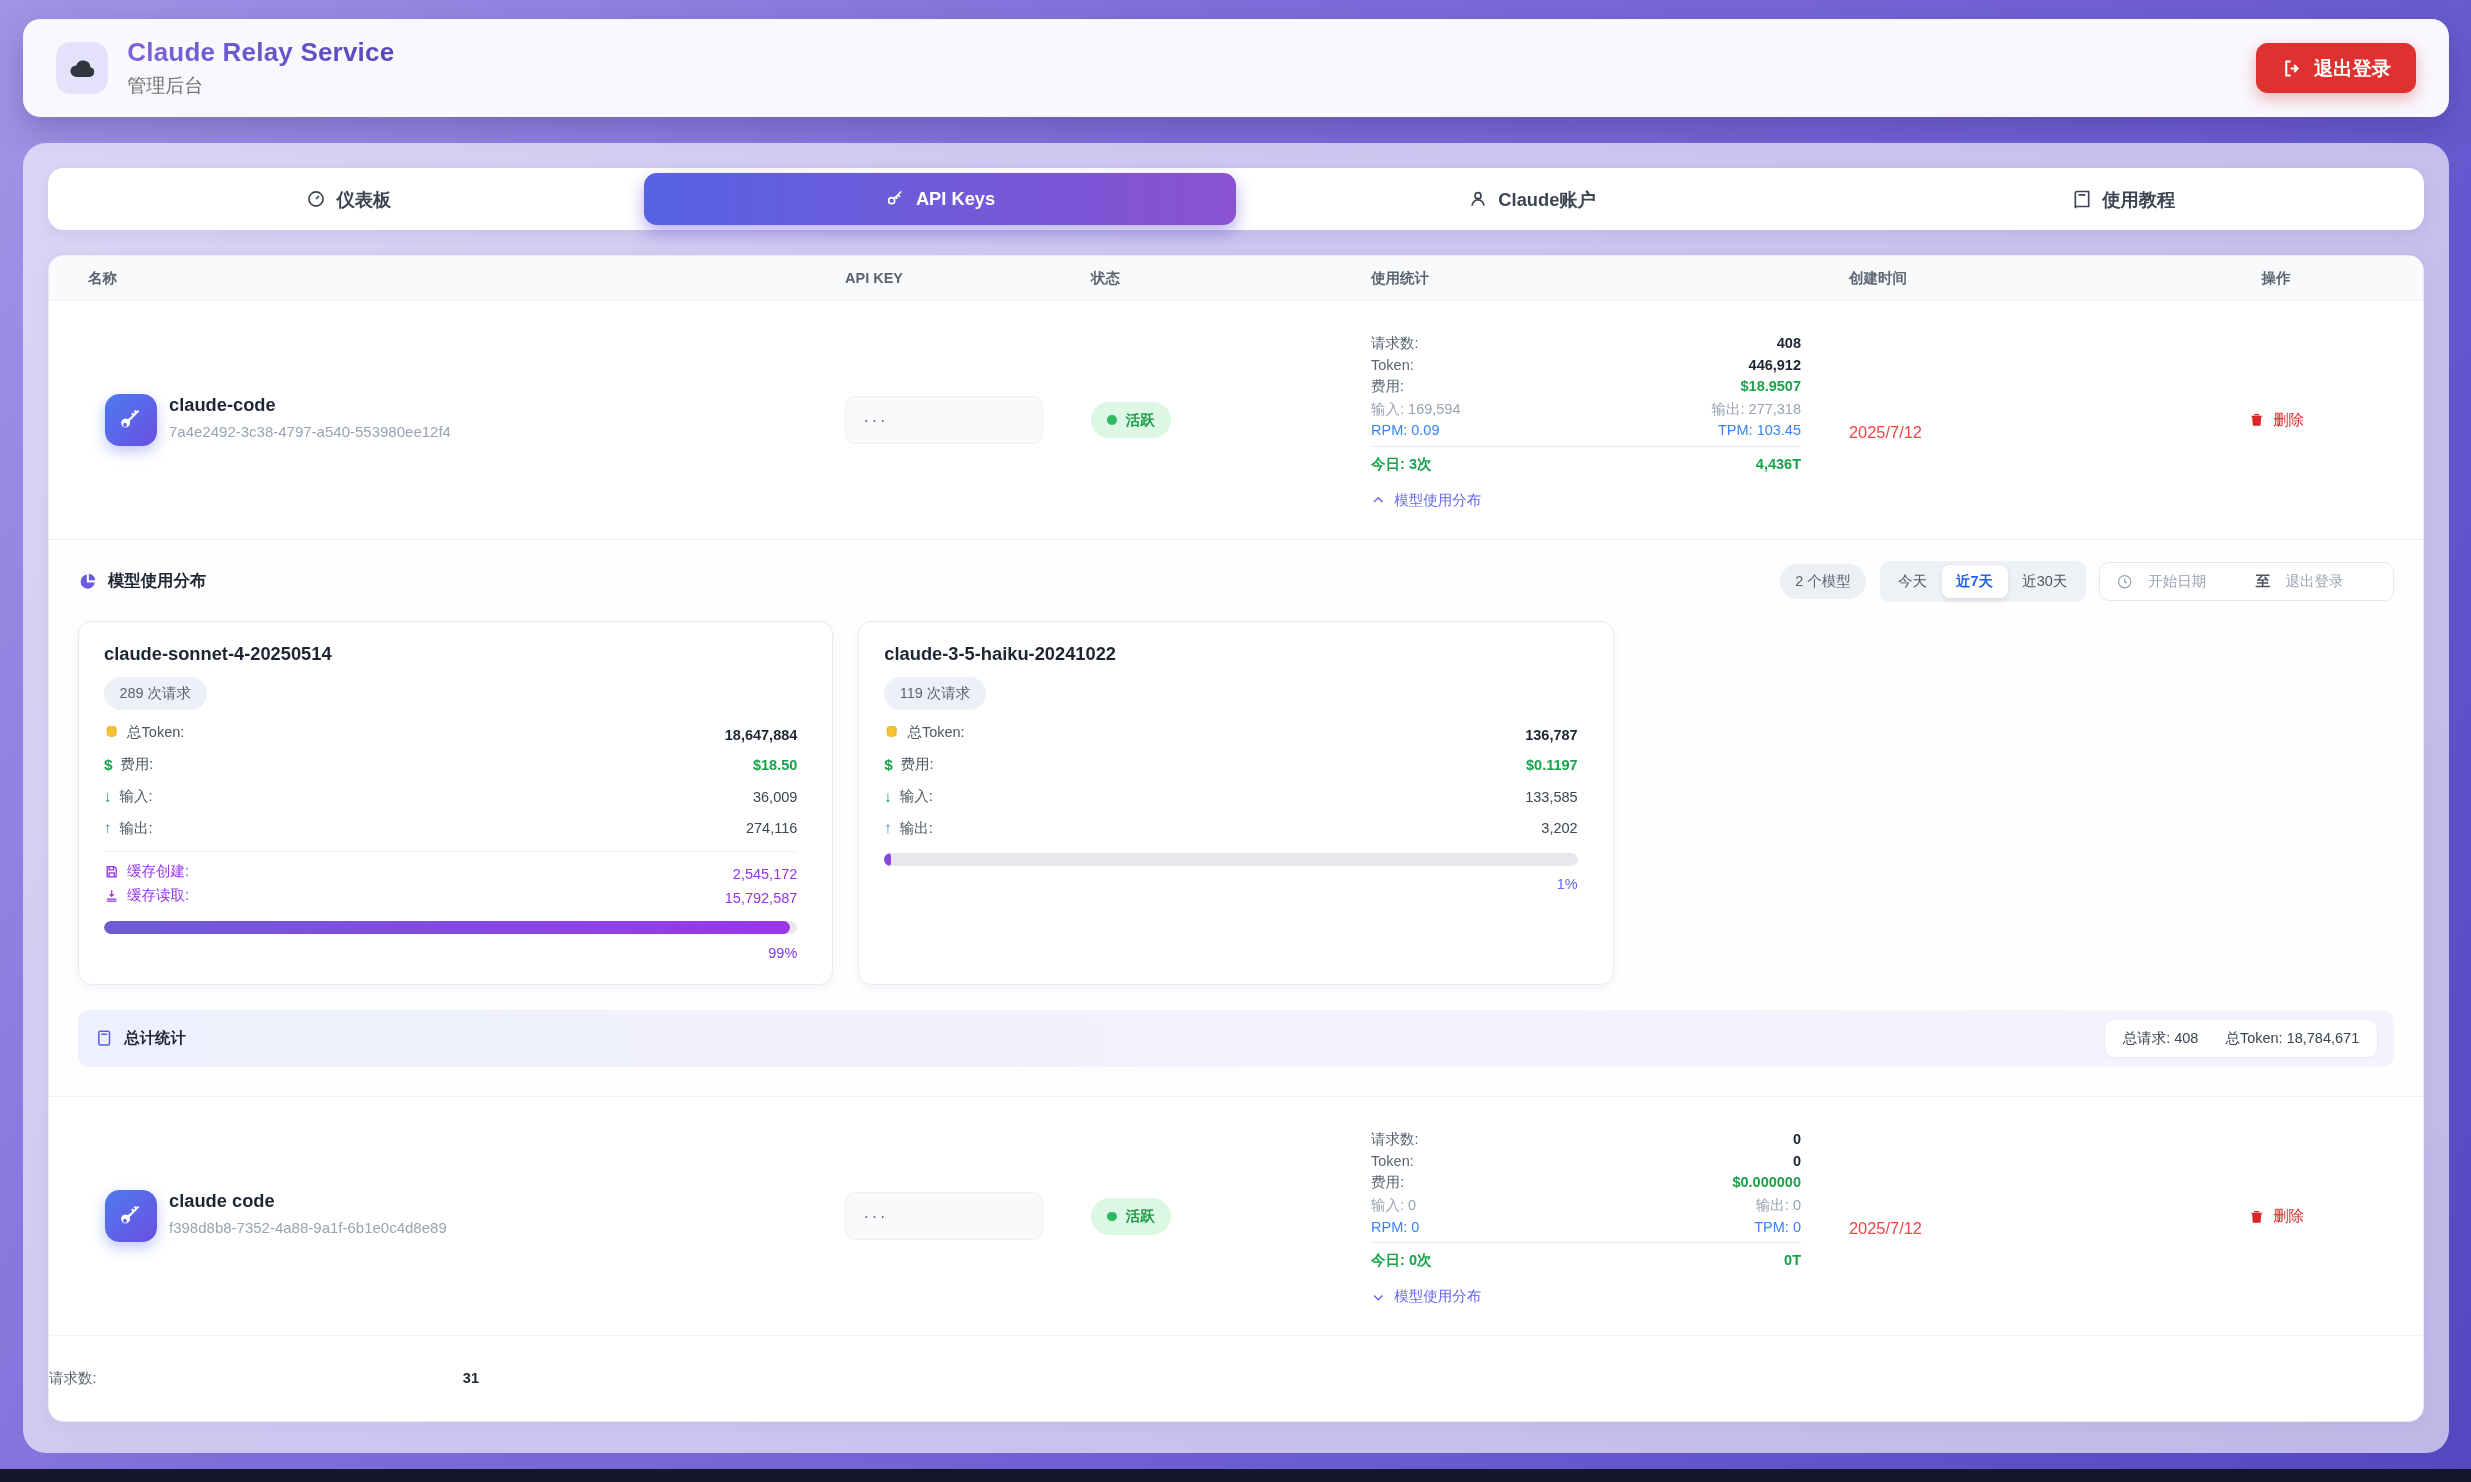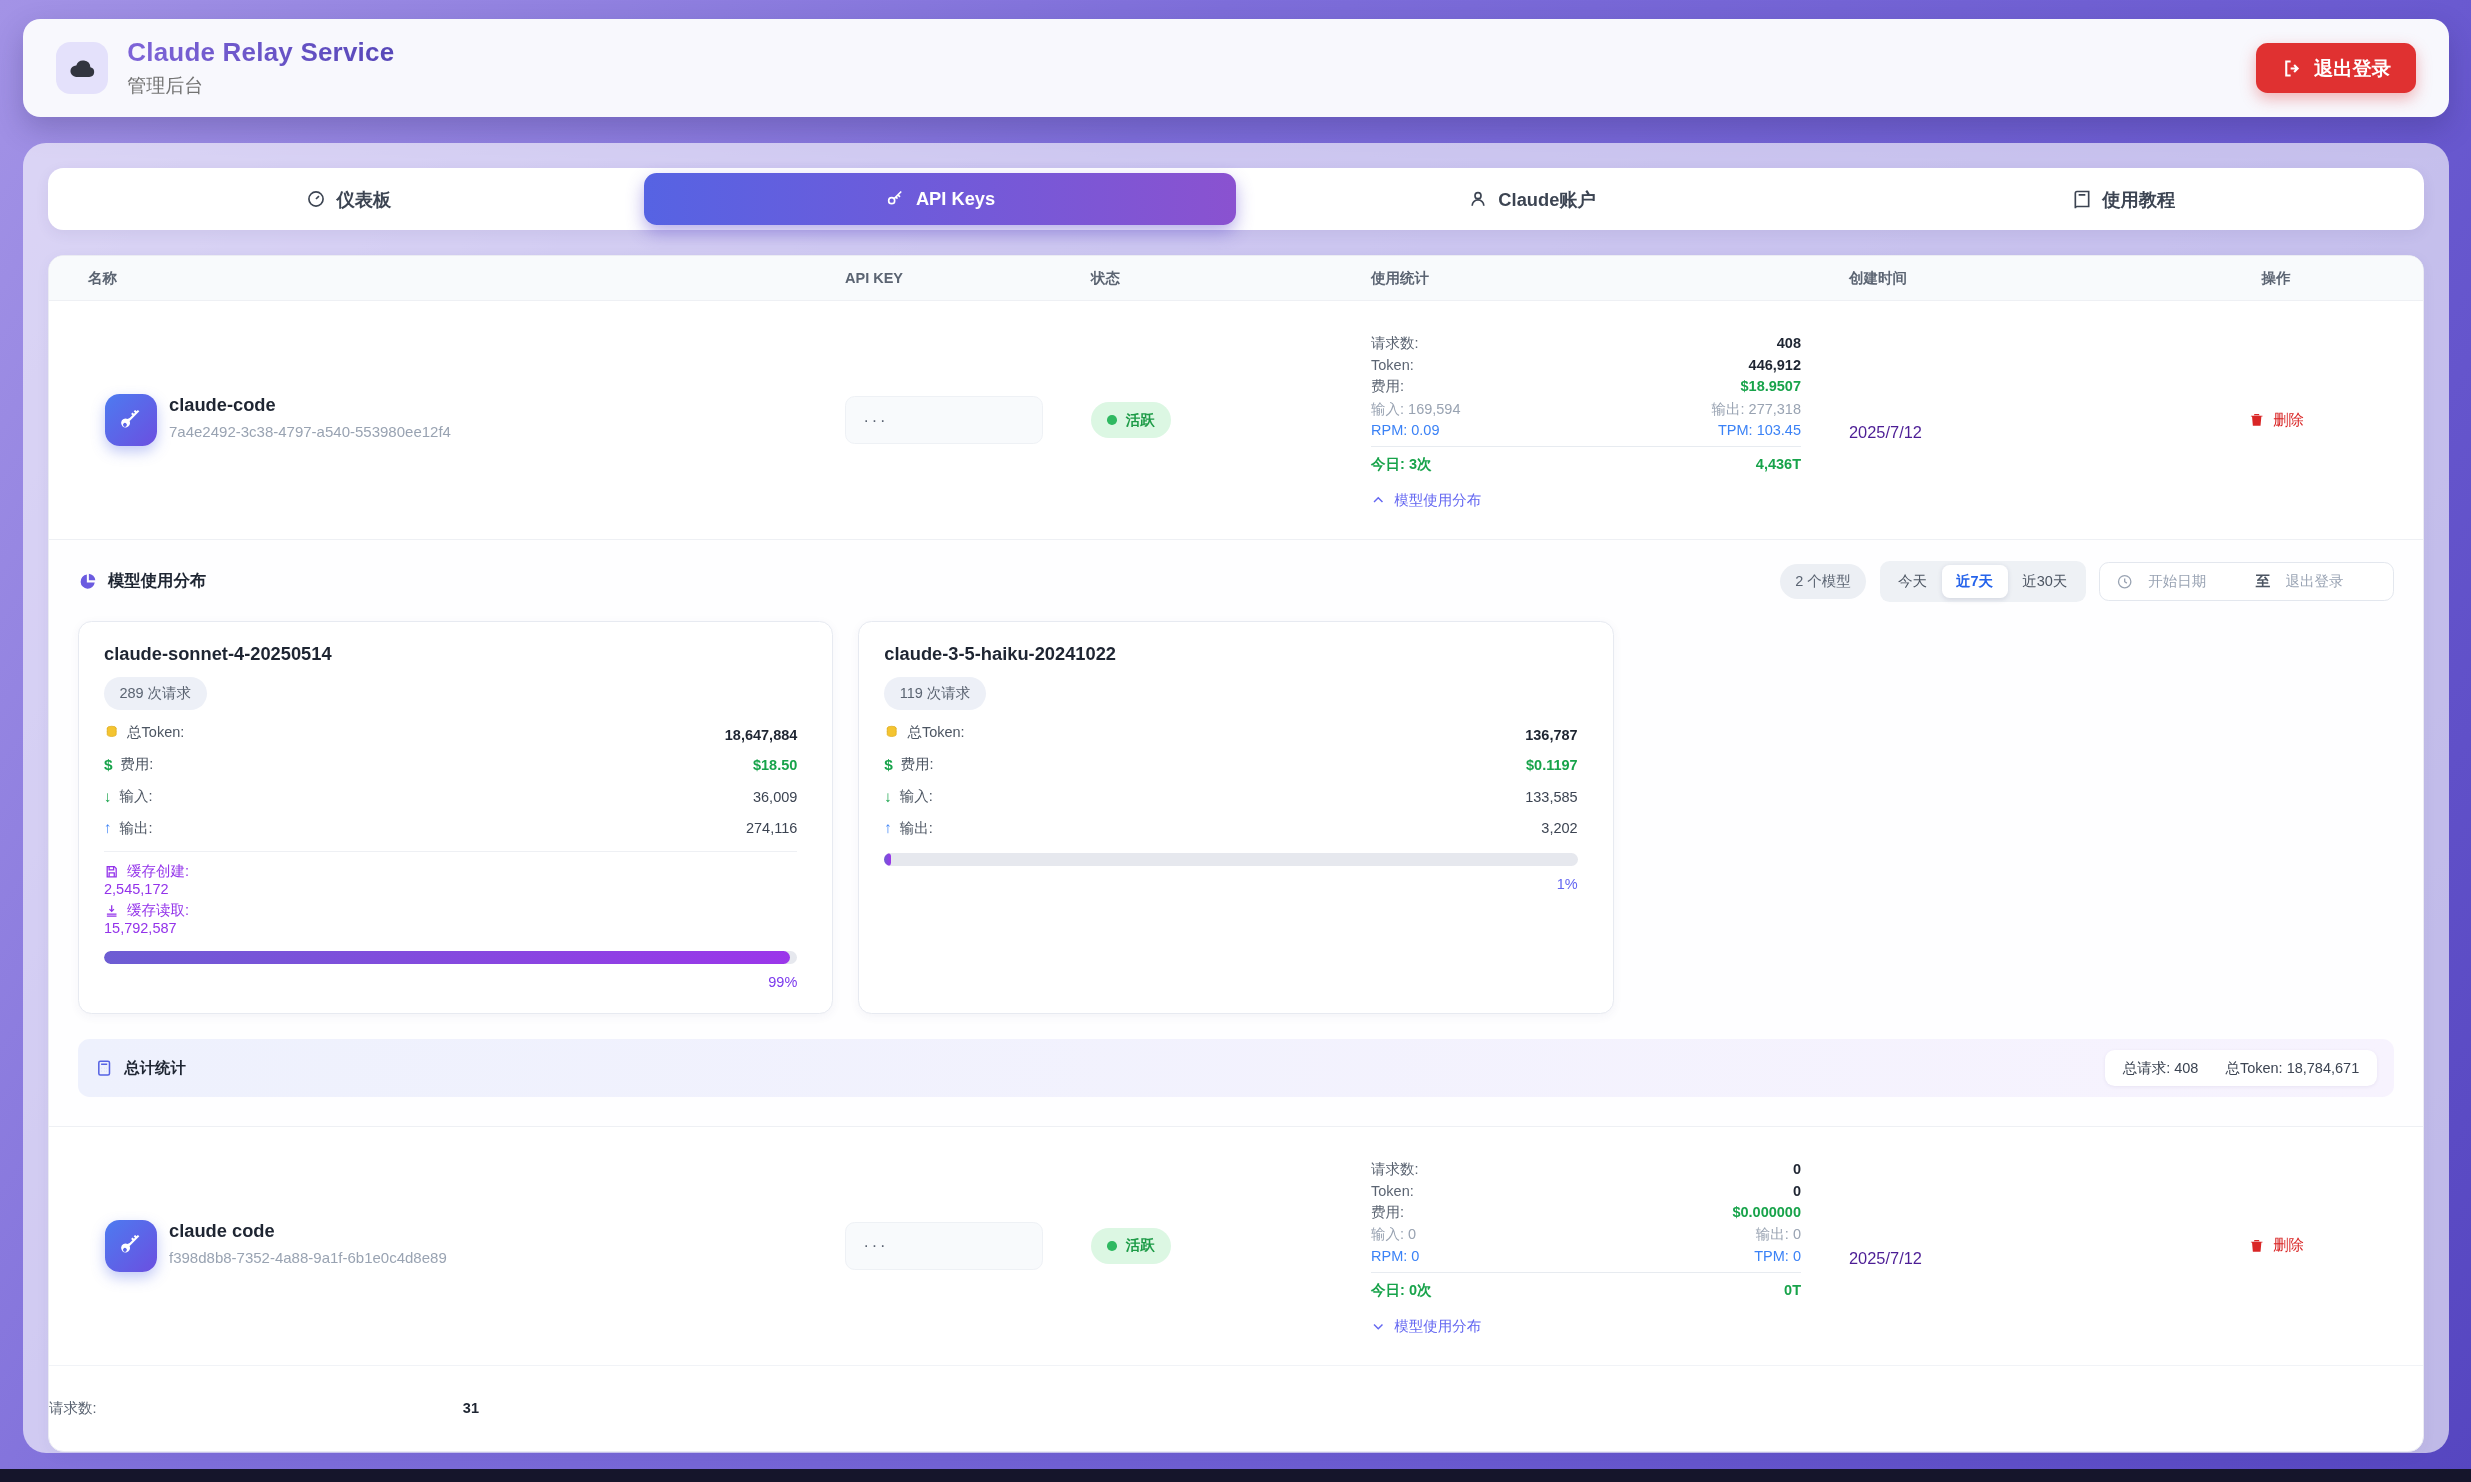--- a/index.html
+++ b/index.html
@@ -112,21 +112,21 @@
   .stat-line { display:flex; justify-content:space-between; align-items:baseline; margin:3.9px 0; }
   .stat-label { color:#5b6472; }
   .stat-val { color:#1e2532; font-weight:bold; }
   .stat-val.green, .stat-pair.green { color:#17a34a; font-weight:bold; }
   .stat-pair { color:#99a3b2; }
   .stat-pair.blue { color:#3b82f6; }
   .stat-sep { border-top:1px solid #e7ebf0; margin:7.7px 0; }
   .expand-link { display:flex; align-items:center; gap:8.7px; color:#6366f1; margin-top:17.4px; cursor:pointer; font-size:14.5px; }
   .expand-link svg { width:14.5px; height:14.5px; stroke:#6366f1; stroke-width:2.4; fill:none; }
 
-  .cell-created { font-size:16.4px; color:#4c1d95;margin-top:25px; }
+  .cell-created { font-size:16.4px; color:#ef4444;margin-top:25px; }
   .cell-action { display:flex; justify-content:center; }
   .delete-btn { display:flex; align-items:center; gap:7.7px; color:#d92626; font-size:15.4px; cursor:pointer;
     background:none; border:none; font-family:inherit; }
   .delete-btn svg { width:17.4px; height:17.4px; fill:#d92626; }
 
   
   .model-section { border-top:1px solid #eef0f4; border-bottom:1px solid #eef0f4; padding:21px 29px 29px 29px; background:#fefeff; }
   .model-head { display:flex; align-items:center; }
   .model-title { display:flex; align-items:center; gap:10.6px; font-size:16.4px; font-weight:bold; color:#1e2532; }
   .model-title svg { width:19.3px; height:19.3px; fill:#6b5be0; }
@@ -148,21 +148,21 @@
   .mc-line { display:flex; justify-content:space-between; align-items:baseline; margin-top:12.6px; font-size:14.5px; }
   .mc-label { color:#4c5562; display:flex; align-items:center; gap:7.7px; }
   .mc-label svg { width:15.4px; height:15.4px; }
   .mc-val-strong { font-weight:bold; color:#1e2532; }
   .mc-val-green { font-weight:bold; color:#17a34a; }
   .mc-val-plain { color:#3c4452; }
   .glyph-dollar { color:#17a34a; font-weight:bold; font-size:15.4px; }
   .glyph-down { color:#17a34a; font-size:15.4px; }
   .glyph-up { color:#3b82f6; font-size:15.4px; }
   .mc-sep { border-top:1px solid #eef0f4; margin-top:13.5px; }
-  .mc-line.cache { margin-top:9.7px;flex-direction:column; }
+  .mc-line.cache { margin-top:9.7px; }
   .mc-line.cache .mc-label, .mc-line.cache .mc-cache-val { color:#9333ea; }
   .mc-line.cache svg { stroke:#9333ea; fill:none; stroke-width:2; }
   .mc-cache-val { font-size:14.5px; }
   .mc-bar { height:12.6px; background:#e6e8ee; border-radius:6.8px; margin-top:15.4px; overflow:hidden; }
   .mc-bar-fill { height:100%; border-radius:6.8px; background:linear-gradient(90deg,#6d5dd3,#9b36ea); }
   .mc-percent { text-align:right; margin-top:10.6px; color:#7c3aed; font-size:14.5px; }
 
   
   .totals-bar {
     margin-top:25px; background:linear-gradient(90deg,#eef1fd,#f7f3fe);

